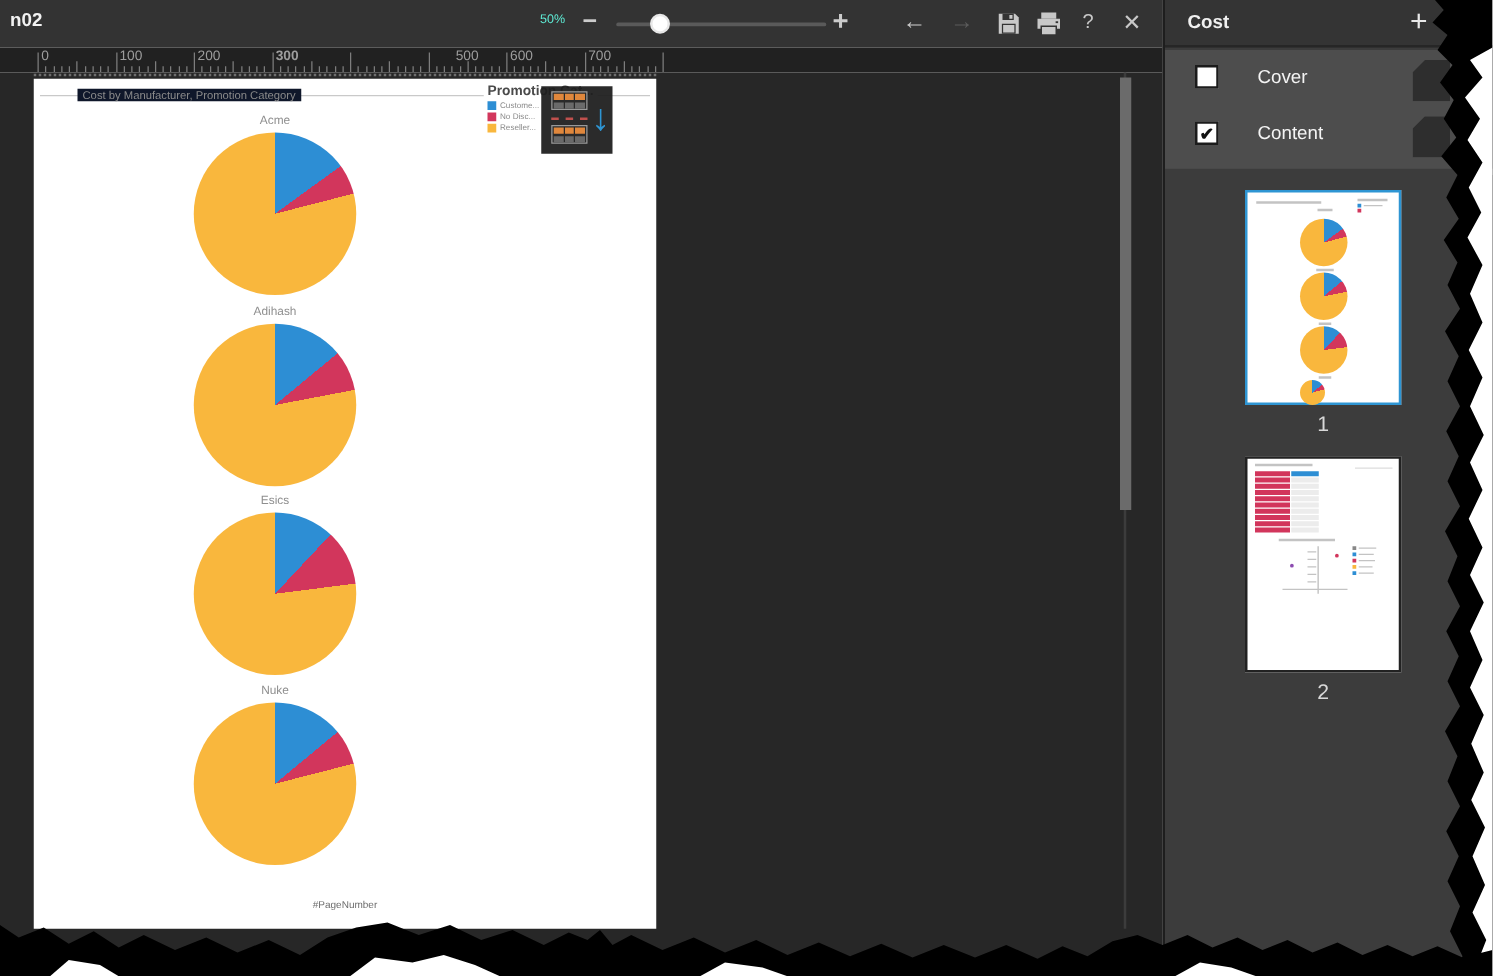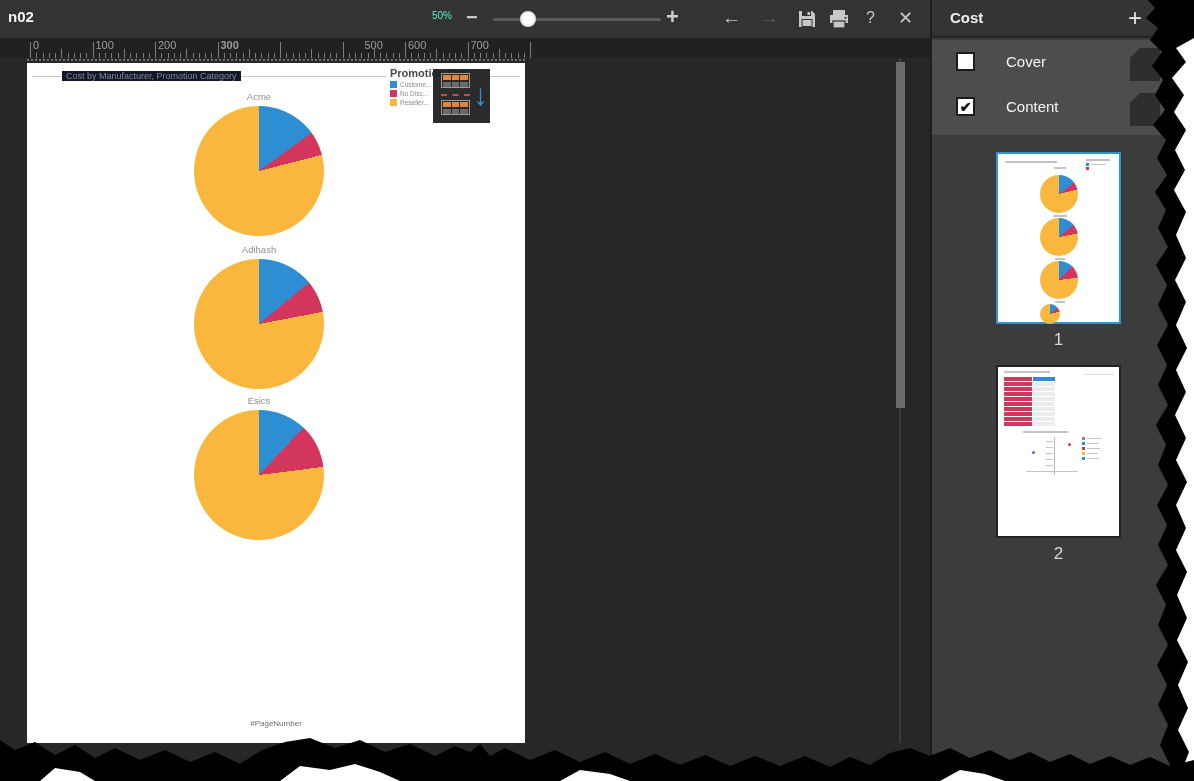--- a/index.html
+++ b/index.html
@@ -39,21 +39,21 @@
   #chart-borderline { position:absolute; left:5px; top:13px; width:488px; height:1px; background:#c9c9c9; }
   #chart-title { position:absolute; left:35px; top:8px; background:#0f172a; padding:0 4px;
                  color:#8a8a8a; font-size:9px; white-space:nowrap; }
 
   #legend { position:absolute; left:360px; top:4px; background:#fff; padding:0 3px 2px 3px; }
   #legend-title { color:#4a4a4a; font-size:11px; font-weight:bold; white-space:nowrap; }
   .legend-row { display:flex; align-items:center; margin-top:2px; }
   .legend-chip { width:7px; height:7px; margin-right:3px; }
   .legend-text { color:#8a8a8a; font-size:6.5px; white-space:nowrap; }
 
-  .pie-block { position:absolute; left:0; width:386px; text-align:center;margin-left:39px; }
+  .pie-block { position:absolute; left:0; width:386px; text-align:center; }
   .pie-label { color:#8f8f8f; font-size:9.5px; margin-bottom:4px; }
   .pie { width:130px; height:130px; border-radius:50%; margin:0 auto; }
   #footer-pagenum { position:absolute; left:0; top:656px; width:498px; text-align:center;
                     color:#6e6e6e; font-size:8px; }
 
   
   #float-icon { position:absolute; left:406px; top:6px; width:57px; height:54px;
                 background:rgba(30,30,30,0.94); }
   .mini-table { position:absolute; left:8px; width:29px; height:15px; border:1px solid #9a9a9a; background:#2a2a2a; }
   .mt-row { display:flex; gap:1px; padding:1px; }
@@ -253,20 +253,24 @@
         <div class="pie" style="background: conic-gradient(rgb(45, 142, 212) 0deg, rgb(45, 142, 212) 54deg, rgb(210, 54, 92) 54deg, rgb(210, 54, 92) 75.6deg, rgb(249, 183, 61) 75.6deg, rgb(249, 183, 61) 360deg, rgb(249, 183, 61) 360deg, rgb(249, 183, 61) 360deg);"></div>
       </div>
       <div class="pie-block" style="top:181px">
         <div class="pie-label">Adihash</div>
         <div class="pie" style="background: conic-gradient(rgb(45, 142, 212) 0deg, rgb(45, 142, 212) 50.4deg, rgb(210, 54, 92) 50.4deg, rgb(210, 54, 92) 79.2deg, rgb(249, 183, 61) 79.2deg, rgb(249, 183, 61) 360deg, rgb(249, 183, 61) 360deg, rgb(249, 183, 61) 360deg);"></div>
       </div>
       <div class="pie-block" style="top:332px">
         <div class="pie-label">Esics</div>
         <div class="pie" style="background: conic-gradient(rgb(45, 142, 212) 0deg, rgb(45, 142, 212) 43.2deg, rgb(210, 54, 92) 43.2deg, rgb(210, 54, 92) 82.8deg, rgb(249, 183, 61) 82.8deg, rgb(249, 183, 61) 360deg, rgb(249, 183, 61) 360deg, rgb(249, 183, 61) 360deg);"></div>
       </div>
+      <div class="pie-block" style="top:484px">
+        <div class="pie-label">Nuke</div>
+        <div class="pie" style="background: conic-gradient(rgb(45, 142, 212) 0deg, rgb(45, 142, 212) 50.4deg, rgb(210, 54, 92) 50.4deg, rgb(210, 54, 92) 75.6deg, rgb(249, 183, 61) 75.6deg, rgb(249, 183, 61) 360deg, rgb(249, 183, 61) 360deg, rgb(249, 183, 61) 360deg);"></div>
+      </div>
 
       <div id="footer-pagenum">#PageNumber</div>
 
       <div id="float-icon">
         <div class="mini-table" style="top:4px">
           <div class="mt-row">
               <span class="mt-cell mt-orange"></span>
               <span class="mt-cell mt-orange"></span>
               <span class="mt-cell mt-orange"></span>
             </div>

